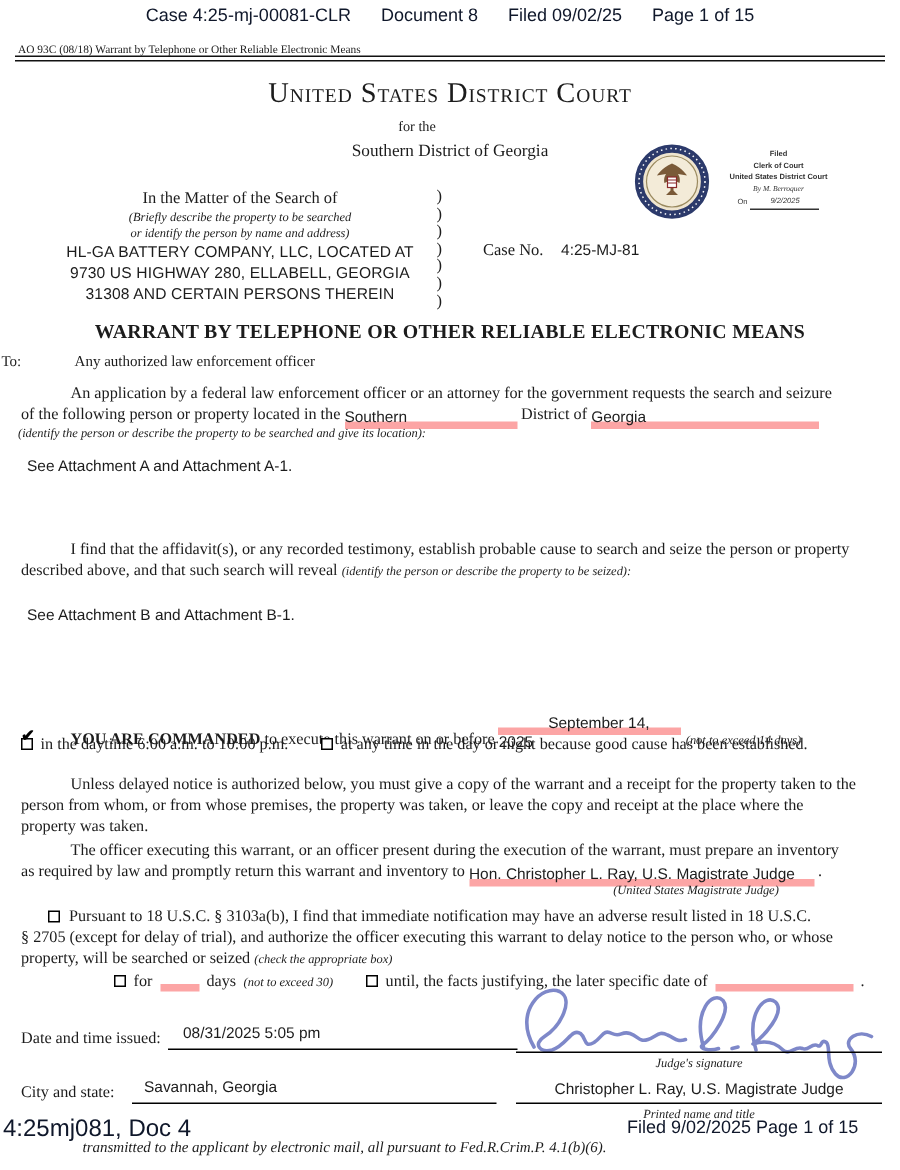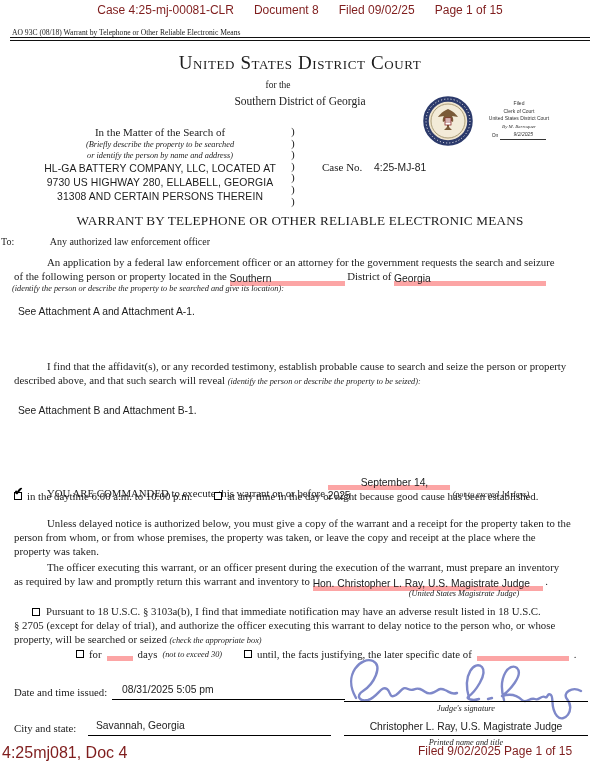--- a/index.html
+++ b/index.html
@@ -3,23 +3,23 @@
 <meta charset="utf-8">
 <style>
   * { box-sizing: border-box; margin: 0; padding: 0; }
   html, body { background: #ffffff; }
   body { width: 600px; height: 780px; position: relative; color: #1c1c1c; }
   #page { position: absolute; inset: 0; background: #fff; overflow: hidden; }
   .abs { position: absolute; }
   .serif { font-family: "Liberation Serif", serif; }
   .sans  { font-family: "Liberation Sans", sans-serif; }
   .it { font-style: italic; }
-  .b  { font-weight: normal; }
+  .b  { font-weight: bold; }
   .ctr { text-align: center; }
-  .blue { color: #7f1d1d; }
+  .blue { color: #0f172a; }
   .body-text { font-size: 10.8px; line-height: 13px; }
   .value { font-size: 10.3px; }
   .small-note { font-size: 8.3px; }
 
   
   .top-header { top: 3px; left: 0; width: 600px; display: flex; justify-content: center; gap: 20px; font-size: 12px; }
 
   
   .ao-header { top: 28px; left: 12px; font-size: 7.6px; color: #222; }
   .double-rule { top: 37px; left: 10px; width: 580px; height: 4px; border-top: 1.8px solid #111; border-bottom: 1px solid #111; }
@@ -228,17 +228,18 @@
     </g>
   </svg>
   <div class="abs sig-line"></div>
   <div class="abs sig-caption serif it ctr">Judge's signature</div>
 
   <div class="abs city-label serif">City and state:</div>
   <div class="abs city-fill sans value">Savannah, Georgia</div>
   <div class="abs printed-name sans value ctr">Christopher L. Ray, U.S. Magistrate Judge</div>
   <div class="abs printed-caption serif it ctr">Printed name and title</div>
 
+  <div class="abs footnote2 serif it">transmitted to the applicant by electronic mail, all pursuant to Fed.R.Crim.P. 4.1(b)(6).</div>
 
   <div class="abs overlay-left sans blue">4:25mj081, Doc 4</div>
   <div class="abs overlay-right sans blue">Filed 9/02/2025 Page 1 of 15</div>
 
 </div>
 
 </body></html>

